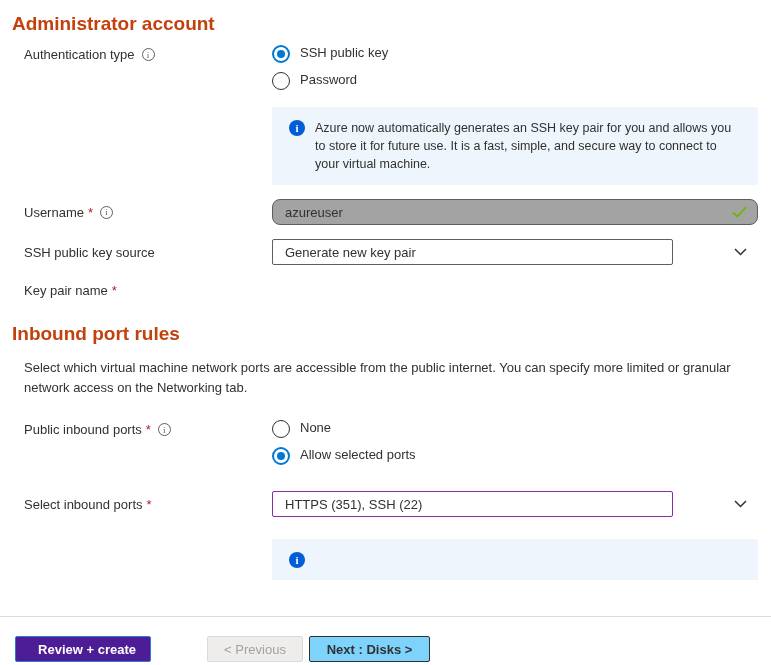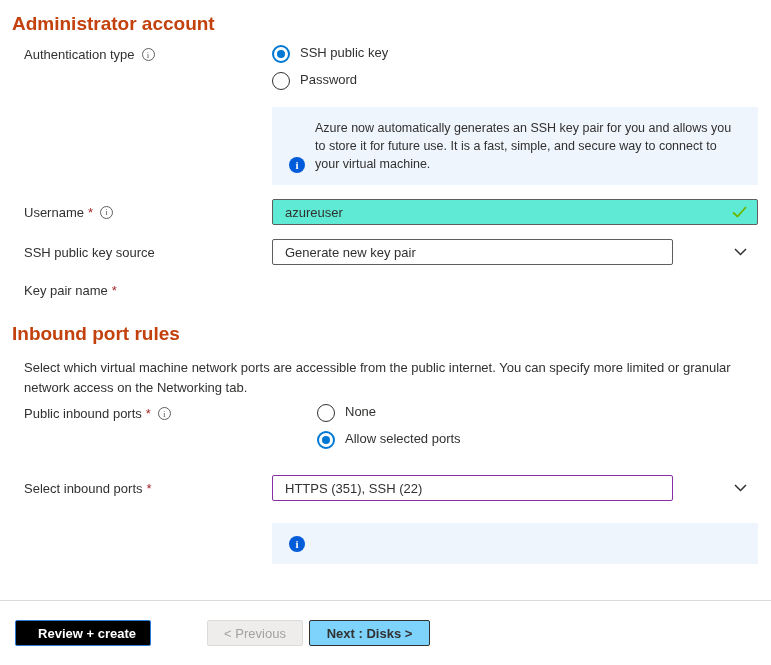--- a/index.html
+++ b/index.html
@@ -62,21 +62,21 @@
   .radio.selected { border: 2px solid #0078d4; }
   .radio .dot { width: 8px; height: 8px; border-radius: 50%; background: transparent; }
   .radio.selected .dot { background: #0078d4; }
   .radio-row .radio-label { margin-left: 10px; }
   
   .info-box {
     width: 486px;
     background: #eff5fc;
     padding: 12px 14px 12px 17px;
     display: flex;
-    align-items: flex-end;
+    align-items: flex-start;
   }
   .info-badge {
     width: 16px; height: 16px;
     border-radius: 50%;
     background: #015cda;
     color: #fff;
     flex: none;
     display: flex;
     align-items: center;
     justify-content: center;
@@ -91,22 +91,22 @@
     font-size: 12.5px;
     line-height: 18px;
     color: #323130;
     max-width: 436px;
   }
   
   .field-wrap { position: relative; width: 486px; }
   .text-input {
     width: 486px; height: 26px;
     border: 1px solid #605e5c;
-    border-radius: 2px;
-    background: #5eead4;
+    border-radius: 8px;
+    background: #a3a3a3;
     font-family: "Liberation Sans", sans-serif;
     font-size: 13px;
     color: #323130;
     padding: 0 30px 0 12px;
     outline: none;
     display: block;
   }
   .text-input.modified { border: 1.5px solid #8a2da5; }
   .dropdown {
     width: 401px; height: 26px;
@@ -147,21 +147,21 @@
     height: 26px;
     font-family: "Liberation Sans", sans-serif;
     font-size: 13px;
     border-radius: 2px;
     display: inline-flex;
     align-items: center;
     justify-content: center;
     cursor: pointer;
   }
   .btn-primary {
-    background: #000000;
+    background: #4c1d95;
     color: #ffffff;
     font-weight: 700;
     border: 1px solid #2d7bd4;
     width: 136px;
     padding-left: 8px;
   }
   .btn-disabled {
     background: #eeedeb;
     color: #a3a2a0;
     border: 1px solid #dcdbd9;
@@ -176,21 +176,21 @@
     border: 1.5px solid #323130;
     width: 121px;
     margin-left: 6px;
   }
   
   #row-auth { margin-top: 10px; }
   #row-info1 { margin-top: 8px; }
   #row-username { margin-top: 14px; }
   #row-sshsource { margin-top: 14px; }
   #row-keypair { margin-top: 12px; }
-  #row-publicports { margin-top: 6px; gap: 45px; }
+  #row-publicports { margin-top: 22px; }
   #row-selectports { margin-top: 17px; }
   #row-info2 { margin-top: 22px; }
   .label-col.top-align { padding-top: 2px; }
   .label-col.center-align { height: 26px; }
 </style>
 </head>
 <body>
 
 <div>
 

